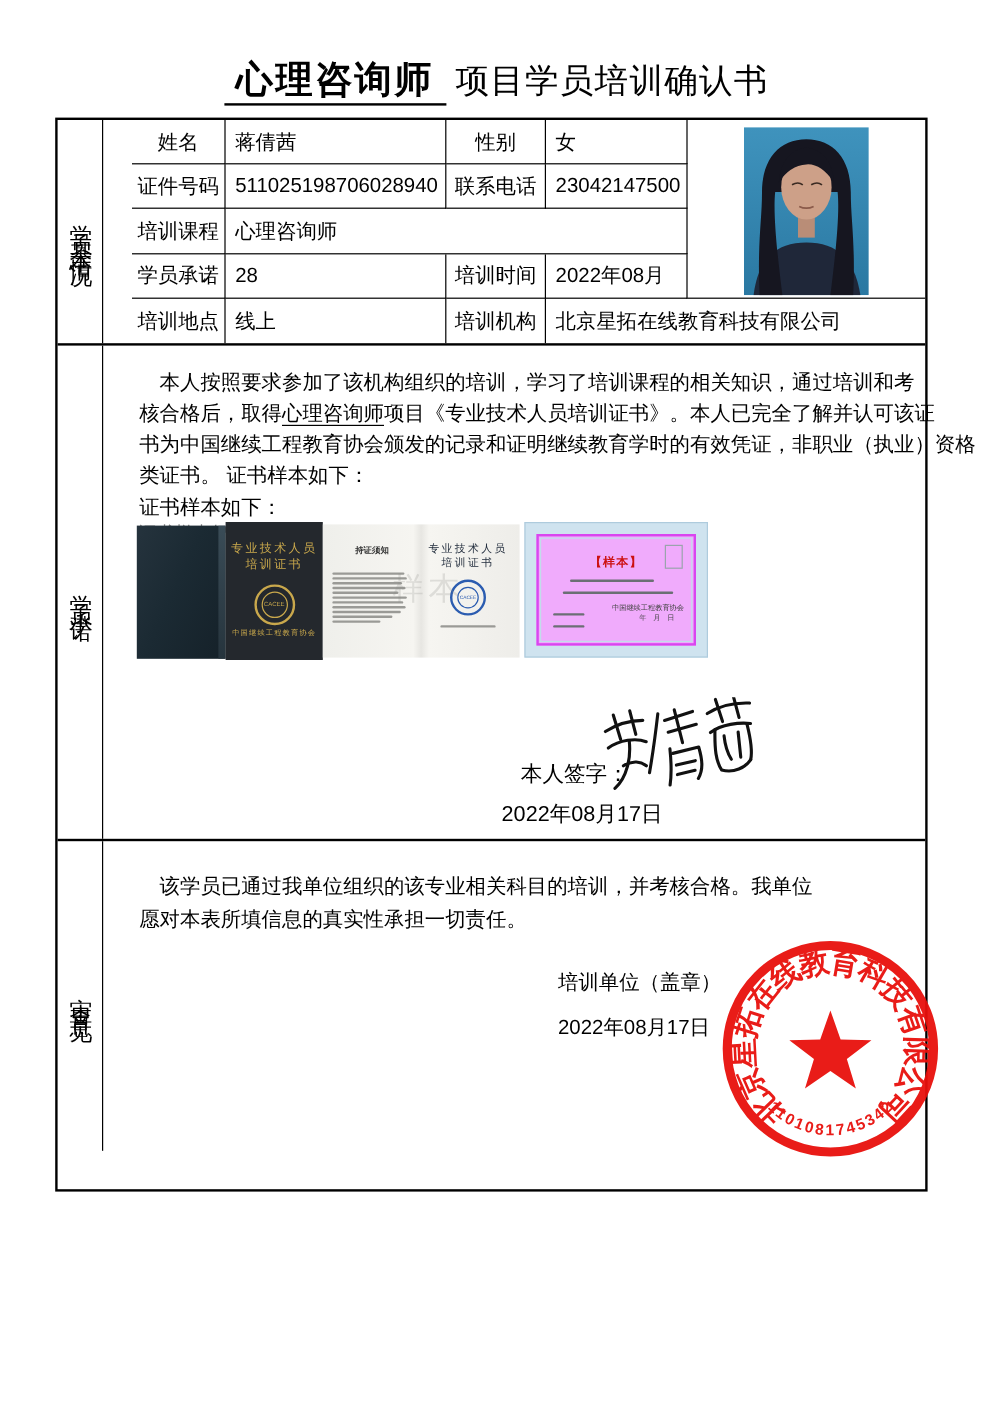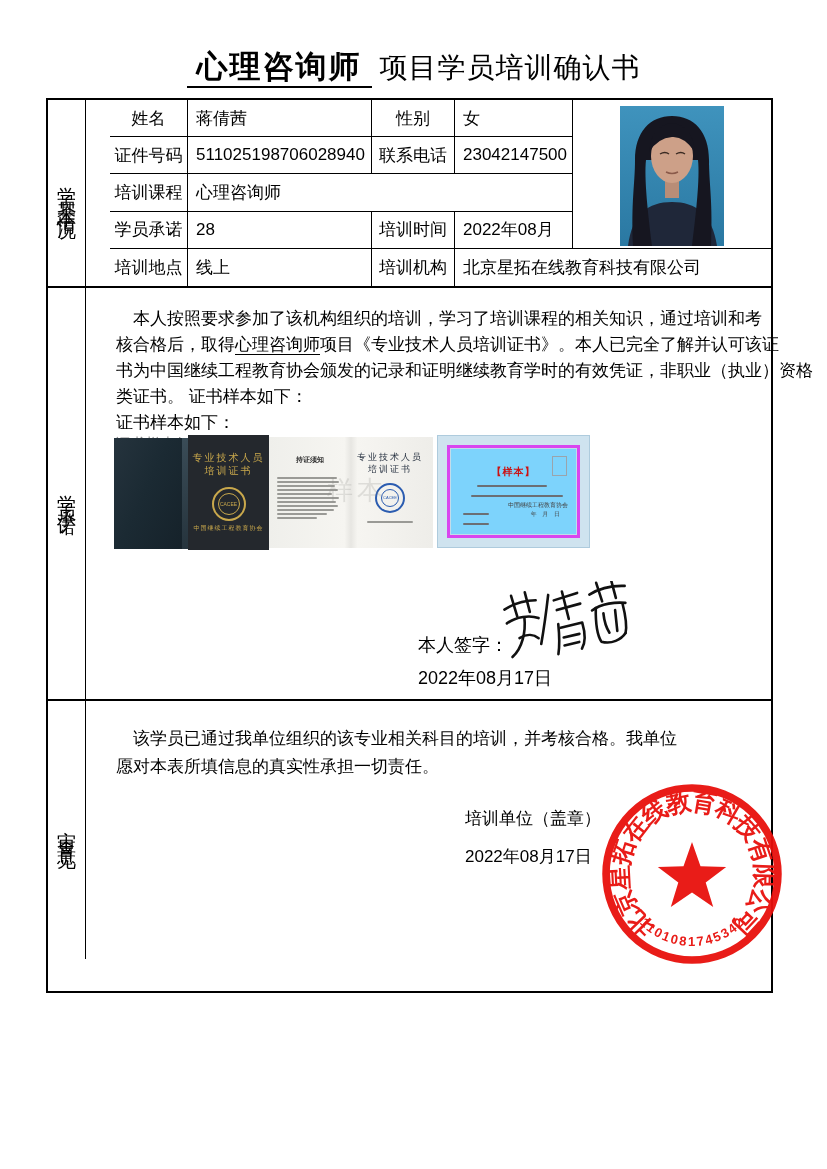--- a/index.html
+++ b/index.html
@@ -52,28 +52,28 @@
   .cert-pages { width:164px; height:111px; background:linear-gradient(90deg,#efefeb 0%,#f6f5f1 46%,#e7e6e2 50%,#f6f5f1 54%,#eeede9 100%); margin-top:2px; padding:8px 6px; }
   .pg-left { position:absolute; left:8px; top:10px; width:66px; }
   .pg-left .pt { text-align:center; font-size:7px; font-weight:700; color:#333; margin-bottom:4px; }
   .bar { height:2px; background:#9a9a96; margin:2px 0; border-radius:1px; }
   .pg-right { position:absolute; right:10px; top:14px; width:66px; text-align:center; }
   .pg-right .rt { font-size:9px; color:#1f2a3a; letter-spacing:2px; line-height:12px; }
   .seal-blue { width:30px; height:30px; border:2px solid #2b5cb0; border-radius:50%; margin:8px auto 0 auto; display:flex; align-items:center; justify-content:center; }
   .seal-blue .si { width:18px; height:18px; border:1px solid #2b5cb0; border-radius:50%; color:#2b5cb0; font-size:4px; display:flex; align-items:center; justify-content:center; }
   .wm { position:absolute; left:58px; top:40px; font-size:26px; color:#8a8a86; opacity:.22; letter-spacing:4px; }
   .cert-sample { width:153px; height:113px; background:#cfe3ef; border:1px solid #aecbdd; margin-left:4px; padding:9px; }
-  .cs-inner { width:100%; height:100%; background:#7dd3fc; border:4px solid #d946ef; outline:1px solid #c2dcea; outline-offset:-4px; position:relative; }
+  .cs-inner { width:100%; height:100%; background:#f0abfc; border:2px solid #d946ef; outline:1px solid #c2dcea; outline-offset:-4px; position:relative; }
   .cs-badge { position:absolute; top:10px; left:0; width:100%; text-align:center; color:#cc1111; font-size:10px; font-weight:700; letter-spacing:1px; }
   .cs-photo { position:absolute; top:7px; right:9px; width:15px; height:20px; border:1px solid #9aa4ac; font-size:4px; color:#777; display:flex; align-items:center; justify-content:center; }
   .cs-line { position:absolute; height:2px; background:#6b6f74; border-radius:1px; }
   .cs-org { position:absolute; right:8px; bottom:16px; font-size:6px; color:#444; }
   .cs-date { position:absolute; right:14px; bottom:7px; font-size:6px; color:#444; letter-spacing:2px; }
 
-  .sig-label { position:absolute; left:308px; top:344px; font-size:18px; }
+  .sig-label { position:absolute; left:324px; top:344px; font-size:18px; }
   .sig-svg { position:absolute; left:388px; top:293px; }
   .sig-date { position:absolute; left:308px; top:377px; font-size:18px; }
 
   
   .review-content { position:relative; font-size:17px; line-height:28px; }
   .review-content .para { padding-top:24px; }
   .stamp-label { position:absolute; left:355px; top:104px; font-size:17px; }
   .stamp-date { position:absolute; left:355px; top:142px; font-size:17px; }
   .stamp-svg { position:absolute; left:472px; top:63px; opacity:.95; }
 </style>

